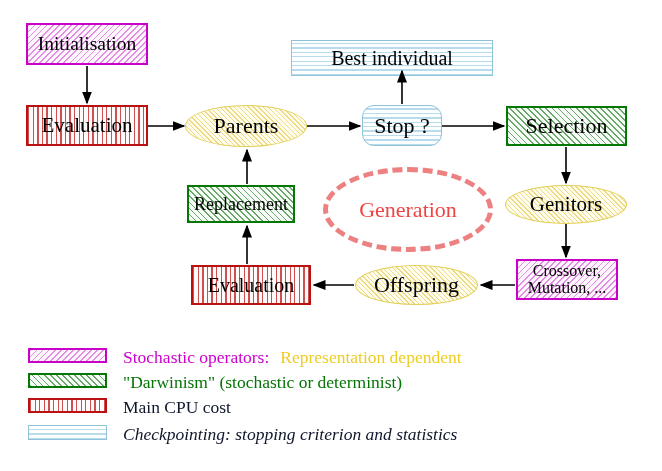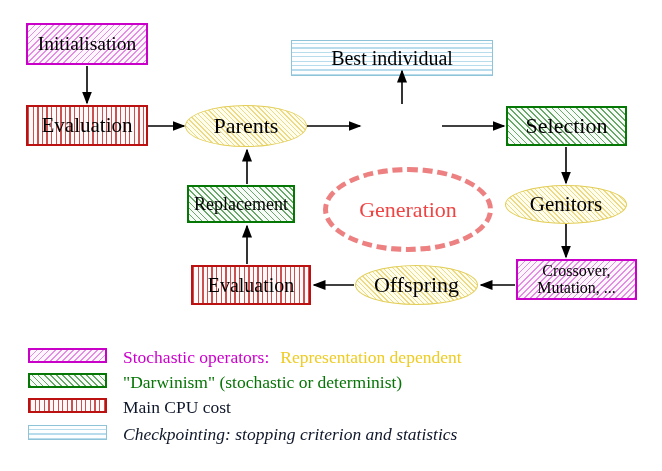--- a/index.html
+++ b/index.html
@@ -55,26 +55,27 @@
 <div id="canvas">
 
   <div class="node hatch-magenta" style="left:26px; top:23px; width:122px; height:42px; font-size:19.5px;">Initialisation</div>
 
   <div class="node hatch-red" style="left:26px; top:105px; width:122px; height:41px; font-size:21px;">Evaluation</div>
 
   <div class="node ellipse-yellow" style="left:185px; top:105px; width:122px; height:42px; font-size:22px;">Parents</div>
 
   <div class="node hatch-cyan" style="left:291px; top:40px; width:202px; height:36px; font-size:20px;">Best individual</div>
 
+  <div class="node hatch-cyan" style="left:362px; top:105px; width:80px; height:41px; font-size:22px; border-radius:12px;">Stop ?</div>
 
   <div class="node hatch-green" style="left:506px; top:106px; width:121px; height:40px; font-size:22px;text-align:center;">Selection</div>
 
   <div class="node ellipse-yellow" style="left:505px; top:185px; width:122px; height:39px; font-size:21px;">Genitors</div>
 
-  <div class="node hatch-magenta" style="left:516px; top:259px; width:121px; height:41px; font-size:16px;">
+  <div class="node hatch-magenta" style="left:516px; top:259px; width:102px; height:41px; font-size:16px;">
     <div class="crossover-lines">
       <span>Crossover,</span>
       <span>Mutation, ...</span>
     </div>
   </div>
 
   <div class="node ellipse-yellow" style="left:355px; top:265px; width:123px; height:40px; font-size:22px;">Offspring</div>
 
   <div class="node hatch-red" style="left:191px; top:265px; width:120px; height:40px; font-size:20px;">Evaluation</div>
 

